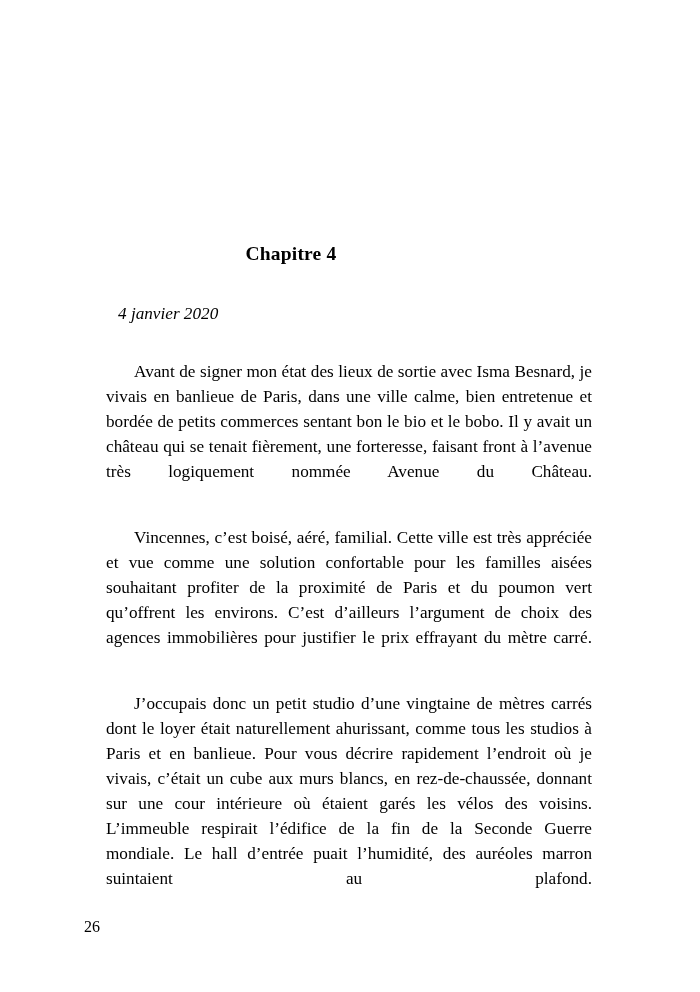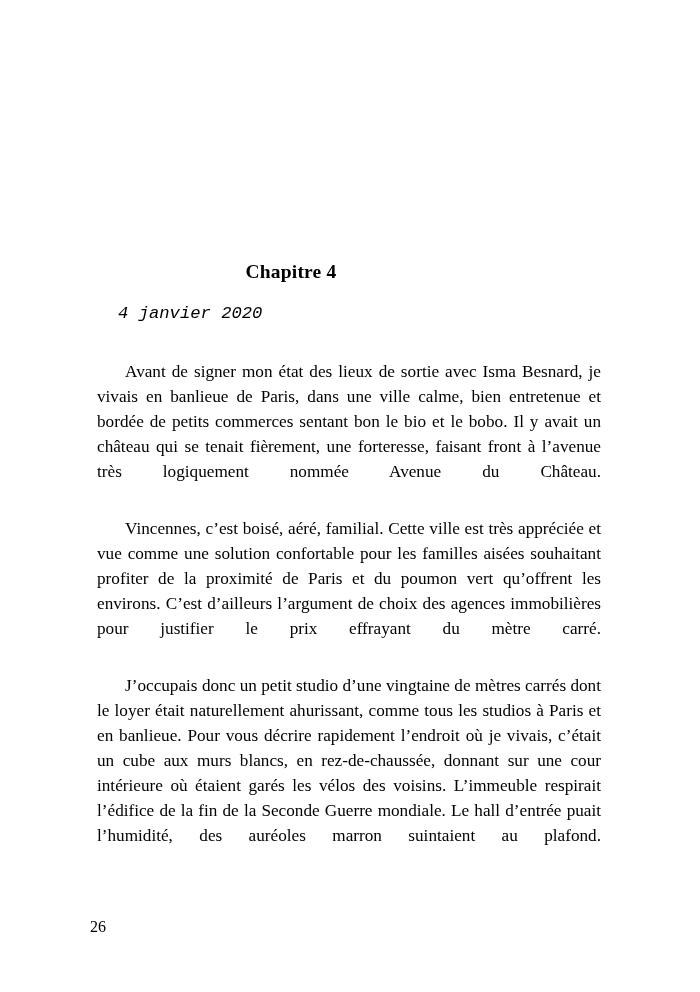--- a/index.html
+++ b/index.html
@@ -23,21 +23,21 @@
     inset: 0;
     width: 700px;
     height: 992px;
     background: #ffffff;
   }
 
   
   .chapter-title {
     position: absolute;
     left: 0;
-    top: 214px;
+    top: 196px;
     width: 582px;
     text-align: center;
     font-size: 19.5px;
     font-weight: bold;
     letter-spacing: 0.2px;
     line-height: 1.2;
     margin-top: 46px;
   }
 
   
@@ -48,21 +48,20 @@
     width: 518px;
   }
 
   .epigraph {
     font-style: italic;
     font-size: 17.2px;
     line-height: 25px;
     text-align: justify;
     text-justify: inter-word;
     margin: 0;
-    font-family: Liberation Mono, monospace;
   }
   .epigraph .epi-line {
     display: block;
     text-indent: 28px;
   }
   .epigraph .epi-quote {
     display: block;
     text-indent: 28px;
     text-align: justify;
   }
@@ -70,39 +69,39 @@
     content: "";
     display: inline-block;
     width: 100%;
   }
 
   .body-block {
     margin-top: 33px;
   }
 
   p.para {
-    margin: 7px;
+    margin: 16px;
     font-size: 17.2px;
     line-height: 25px;
     text-align: justify;
     text-justify: inter-word;
     text-indent: 28px;
     hyphens: none;
   }
   
   p.para::after {
     content: "";
     display: inline-block;
     width: 100%;
   }
 
   
   .folio {
     position: absolute;
-    left: 90px;
+    left: 84px;
     top: 917px;
     font-size: 16px;
     line-height: 20px;
     text-align: left;
   }
 </style>
 </head>
 <body>
 
 <div class="page">

